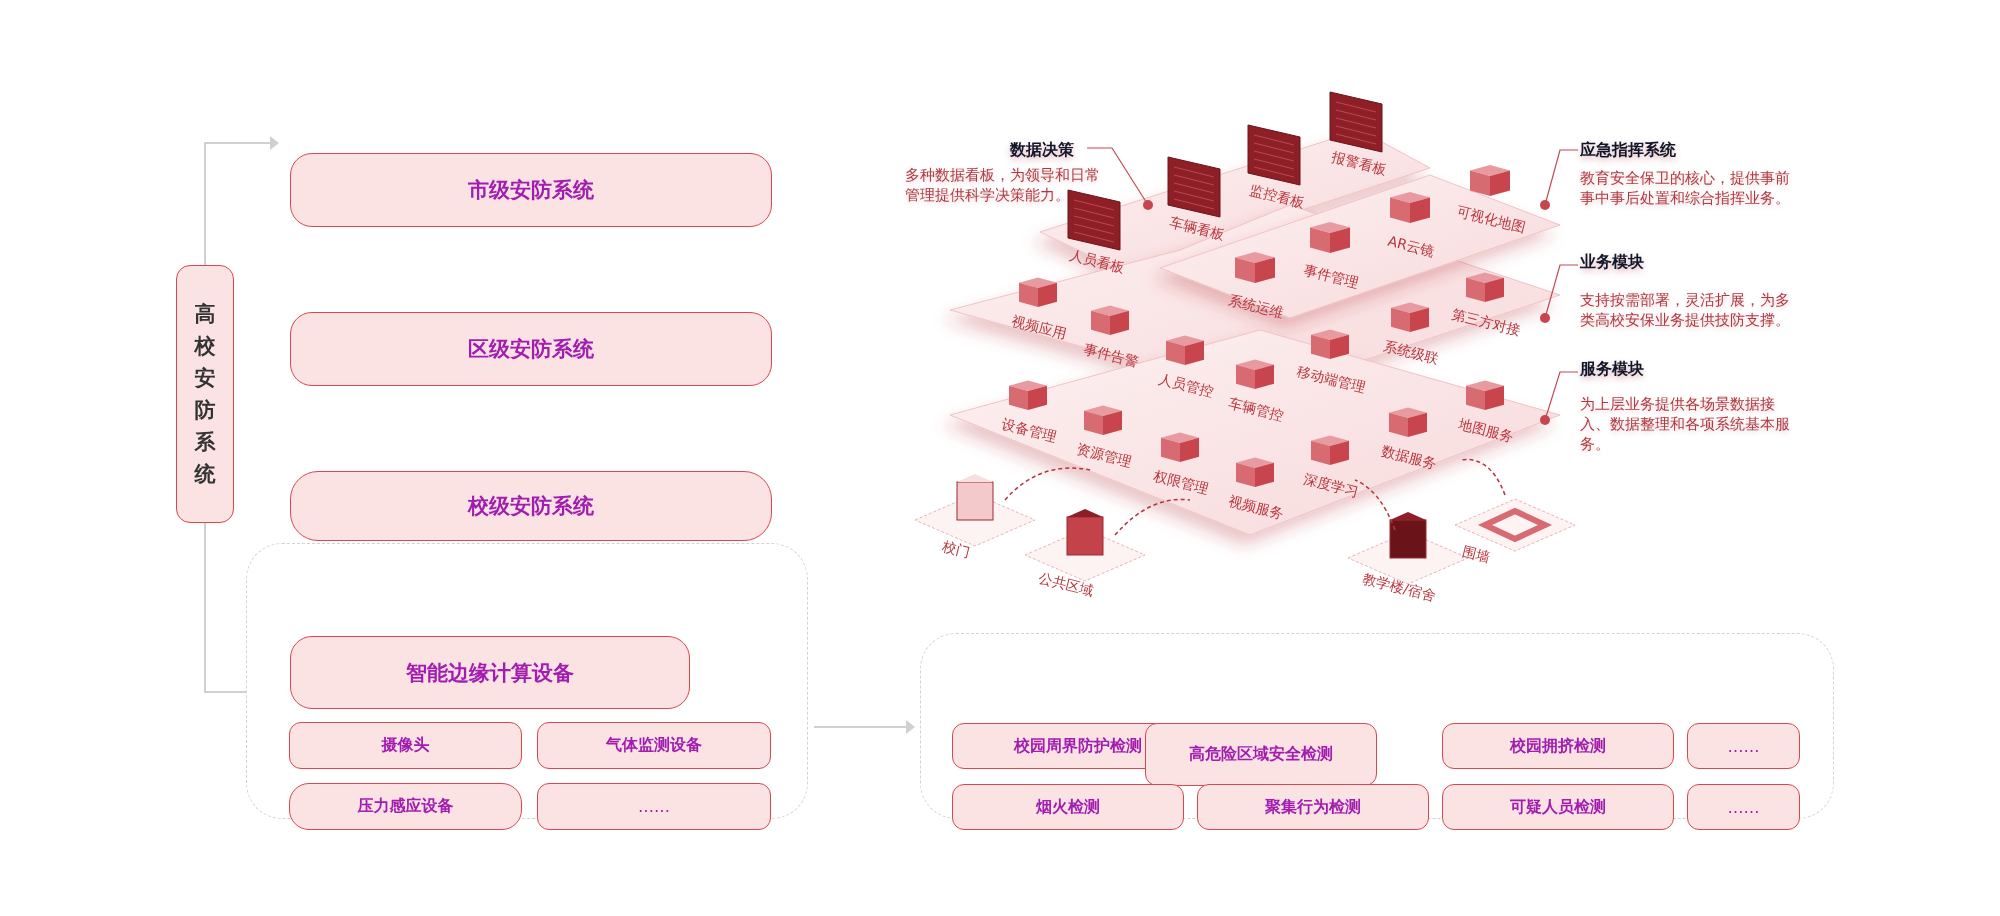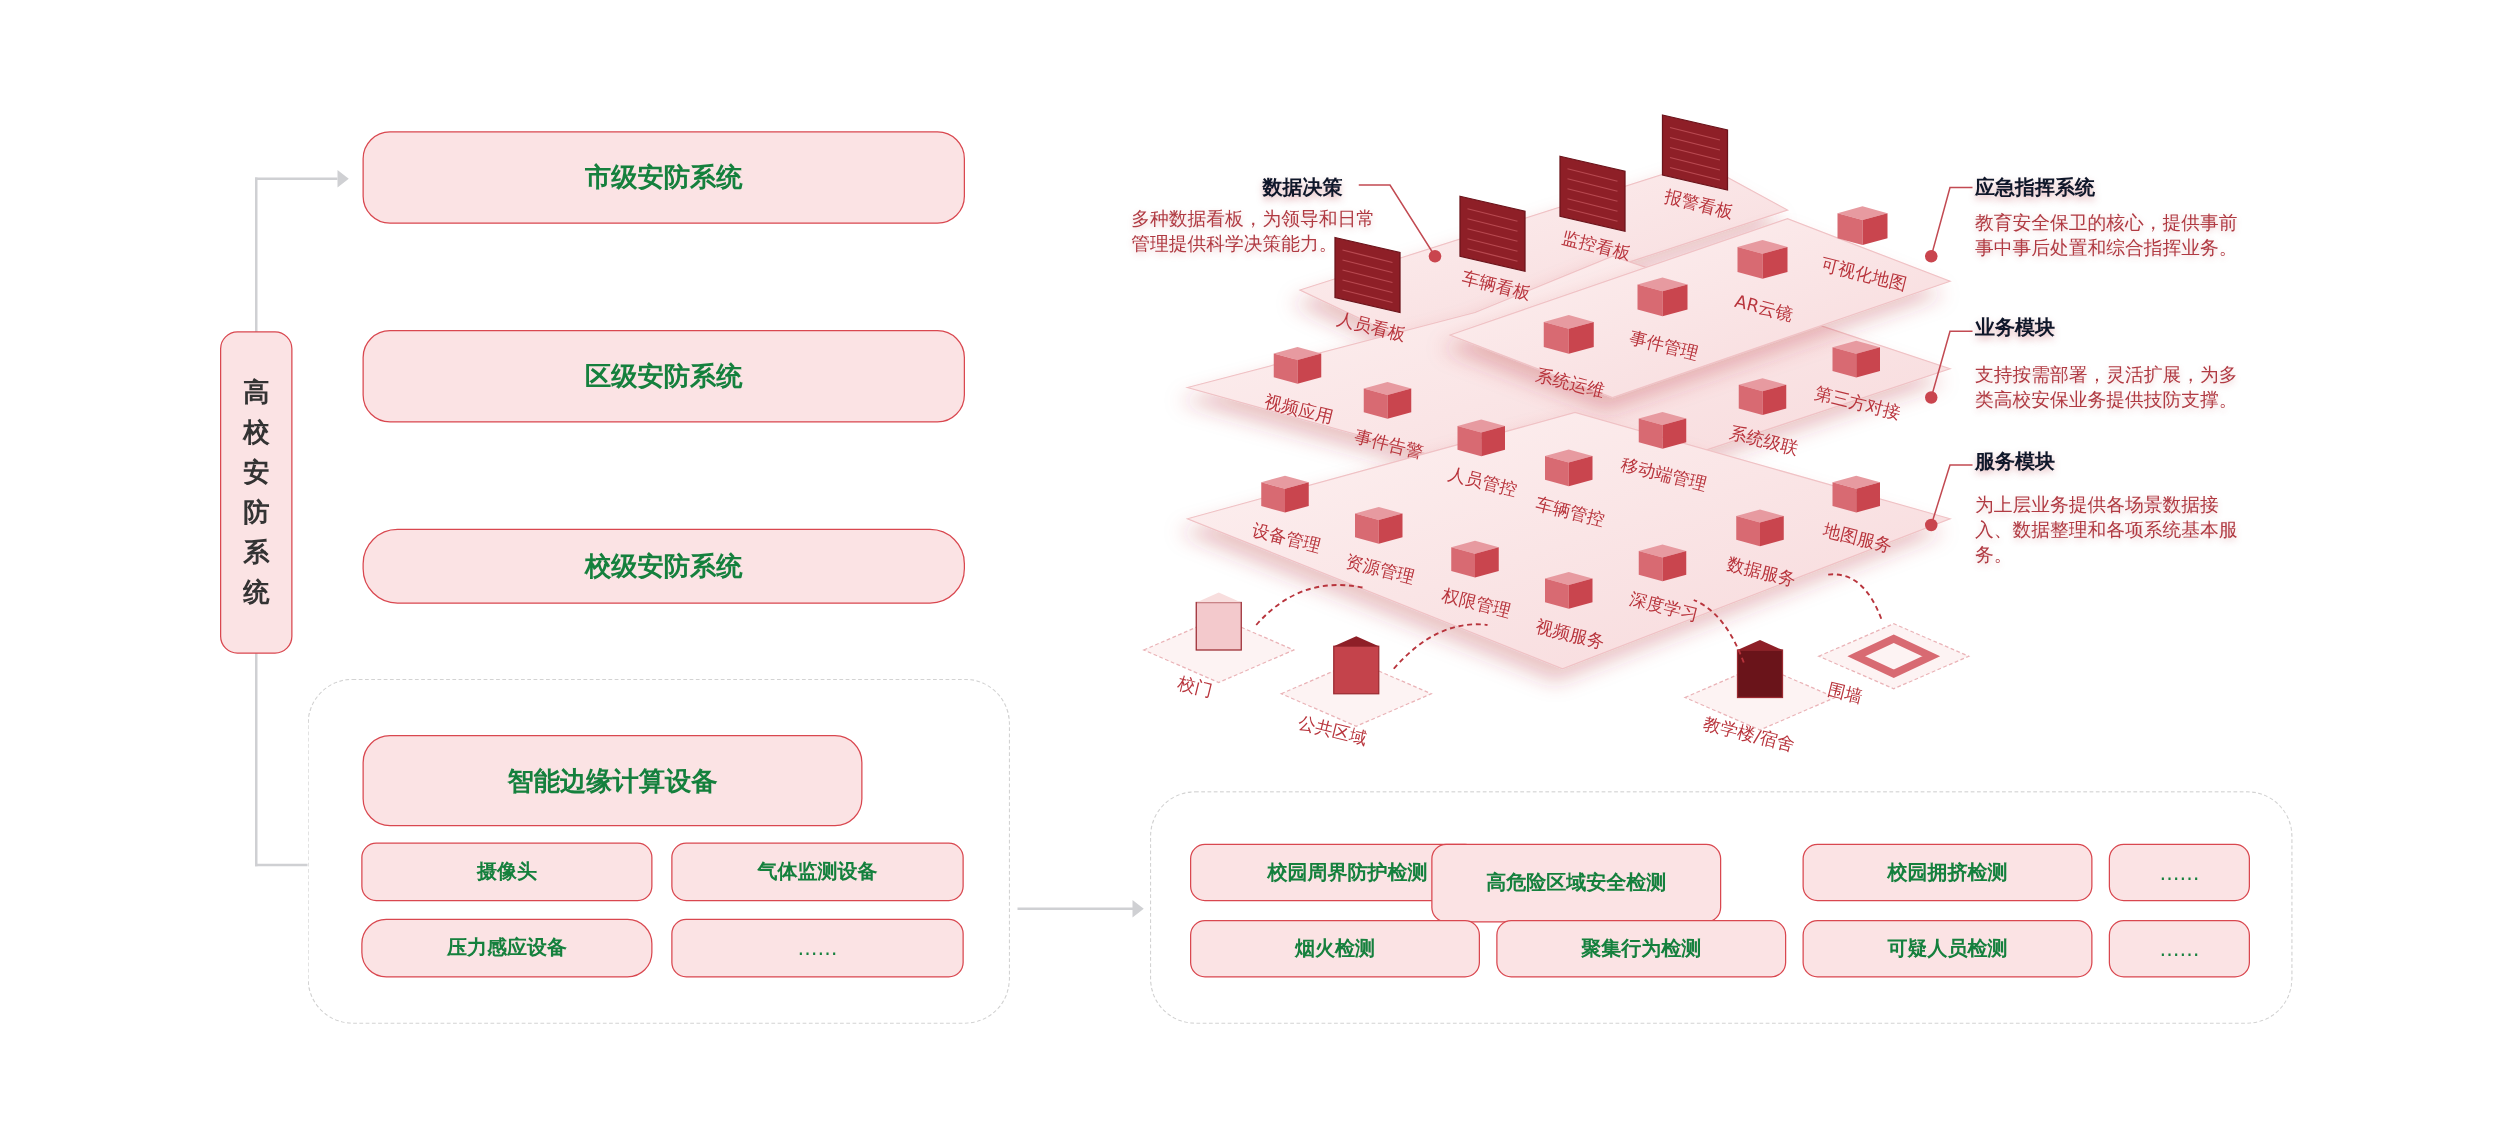--- a/index.html
+++ b/index.html
@@ -1,20 +1,20 @@
 <!DOCTYPE html>
 <html><head>
 <meta charset="utf-8">
 <style>
   html, body { margin:0; padding:0; background:#ffffff; }
   body { width:2000px; height:916px; position:relative; overflow:hidden;
          font-family:"DejaVu Sans","Liberation Sans",sans-serif; color:#333; }
   .box { position:absolute; box-sizing:border-box; background:#fbe3e4; border:1.5px solid #d9474f;
          border-radius:22px; display:flex; align-items:center; justify-content:center;
-         font-size:21px; font-weight:bold; color:#15803d; }
+         font-size:21px; font-weight:bold; color:#a21caf;margin-top:48px; }
   .sbox { border-radius:12px; font-size:16px; }
   .vlabel { position:absolute; left:176px; top:265px; width:58px; height:258px; box-sizing:border-box;
             background:#fbe3e4; border:1.5px solid #d9474f; border-radius:14px;
             display:flex; flex-direction:column; align-items:center; justify-content:center;
             font-size:21px; font-weight:bold; color:#333; line-height:32px; }
   .dash { position:absolute; box-sizing:border-box; border:1.5px dashed #d3d3d3; border-radius:36px; }
   .line { position:absolute; background:#cfd0d3; }
   .arrowhead { position:absolute; width:0; height:0; border-top:7px solid transparent;
                border-bottom:7px solid transparent; border-left:9px solid #cfd0d3; }
   #iso { position:absolute; left:0; top:0; }
@@ -34,21 +34,21 @@
     <span>高</span>
     <span>校</span>
     <span>安</span>
     <span>防</span>
     <span>系</span>
     <span>统</span>
   </div>
 
 <div class="box" style="left:290px; top:105px; width:482px; height:74px;">市级安防系统</div>
 <div class="box" style="left:290px; top:264px; width:482px; height:74px;">区级安防系统</div>
-<div class="box" style="left:290px; top:423px; width:482px; height:60px;border-radius:28px;">校级安防系统</div>
+<div class="box" style="left:290px; top:423px; width:482px; height:70px;border-radius:28px;">校级安防系统</div>
 
 <div class="dash" style="left:246px; top:543px; width:562px; height:276px;"></div>
 <div class="box" style="left:290px; top:588px; width:400px; height:73px;">智能边缘计算设备</div>
 <div class="box sbox" style="left:289px; top:674px; width:233px; height:47px;">摄像头</div>
 <div class="box sbox" style="left:537px; top:674px; width:234px; height:47px;">气体监测设备</div>
 <div class="box sbox" style="left:289px; top:735px; width:233px; height:47px;border-radius:20px;">压力感应设备</div>
 <div class="box sbox" style="left:537px; top:735px; width:234px; height:47px; font-weight:normal;">……</div>
 
 <div class="line" style="left:814px; top:726px; width:94px; height:2px;"></div>
 <div class="arrowhead" style="left:906px; top:720px;"></div>

